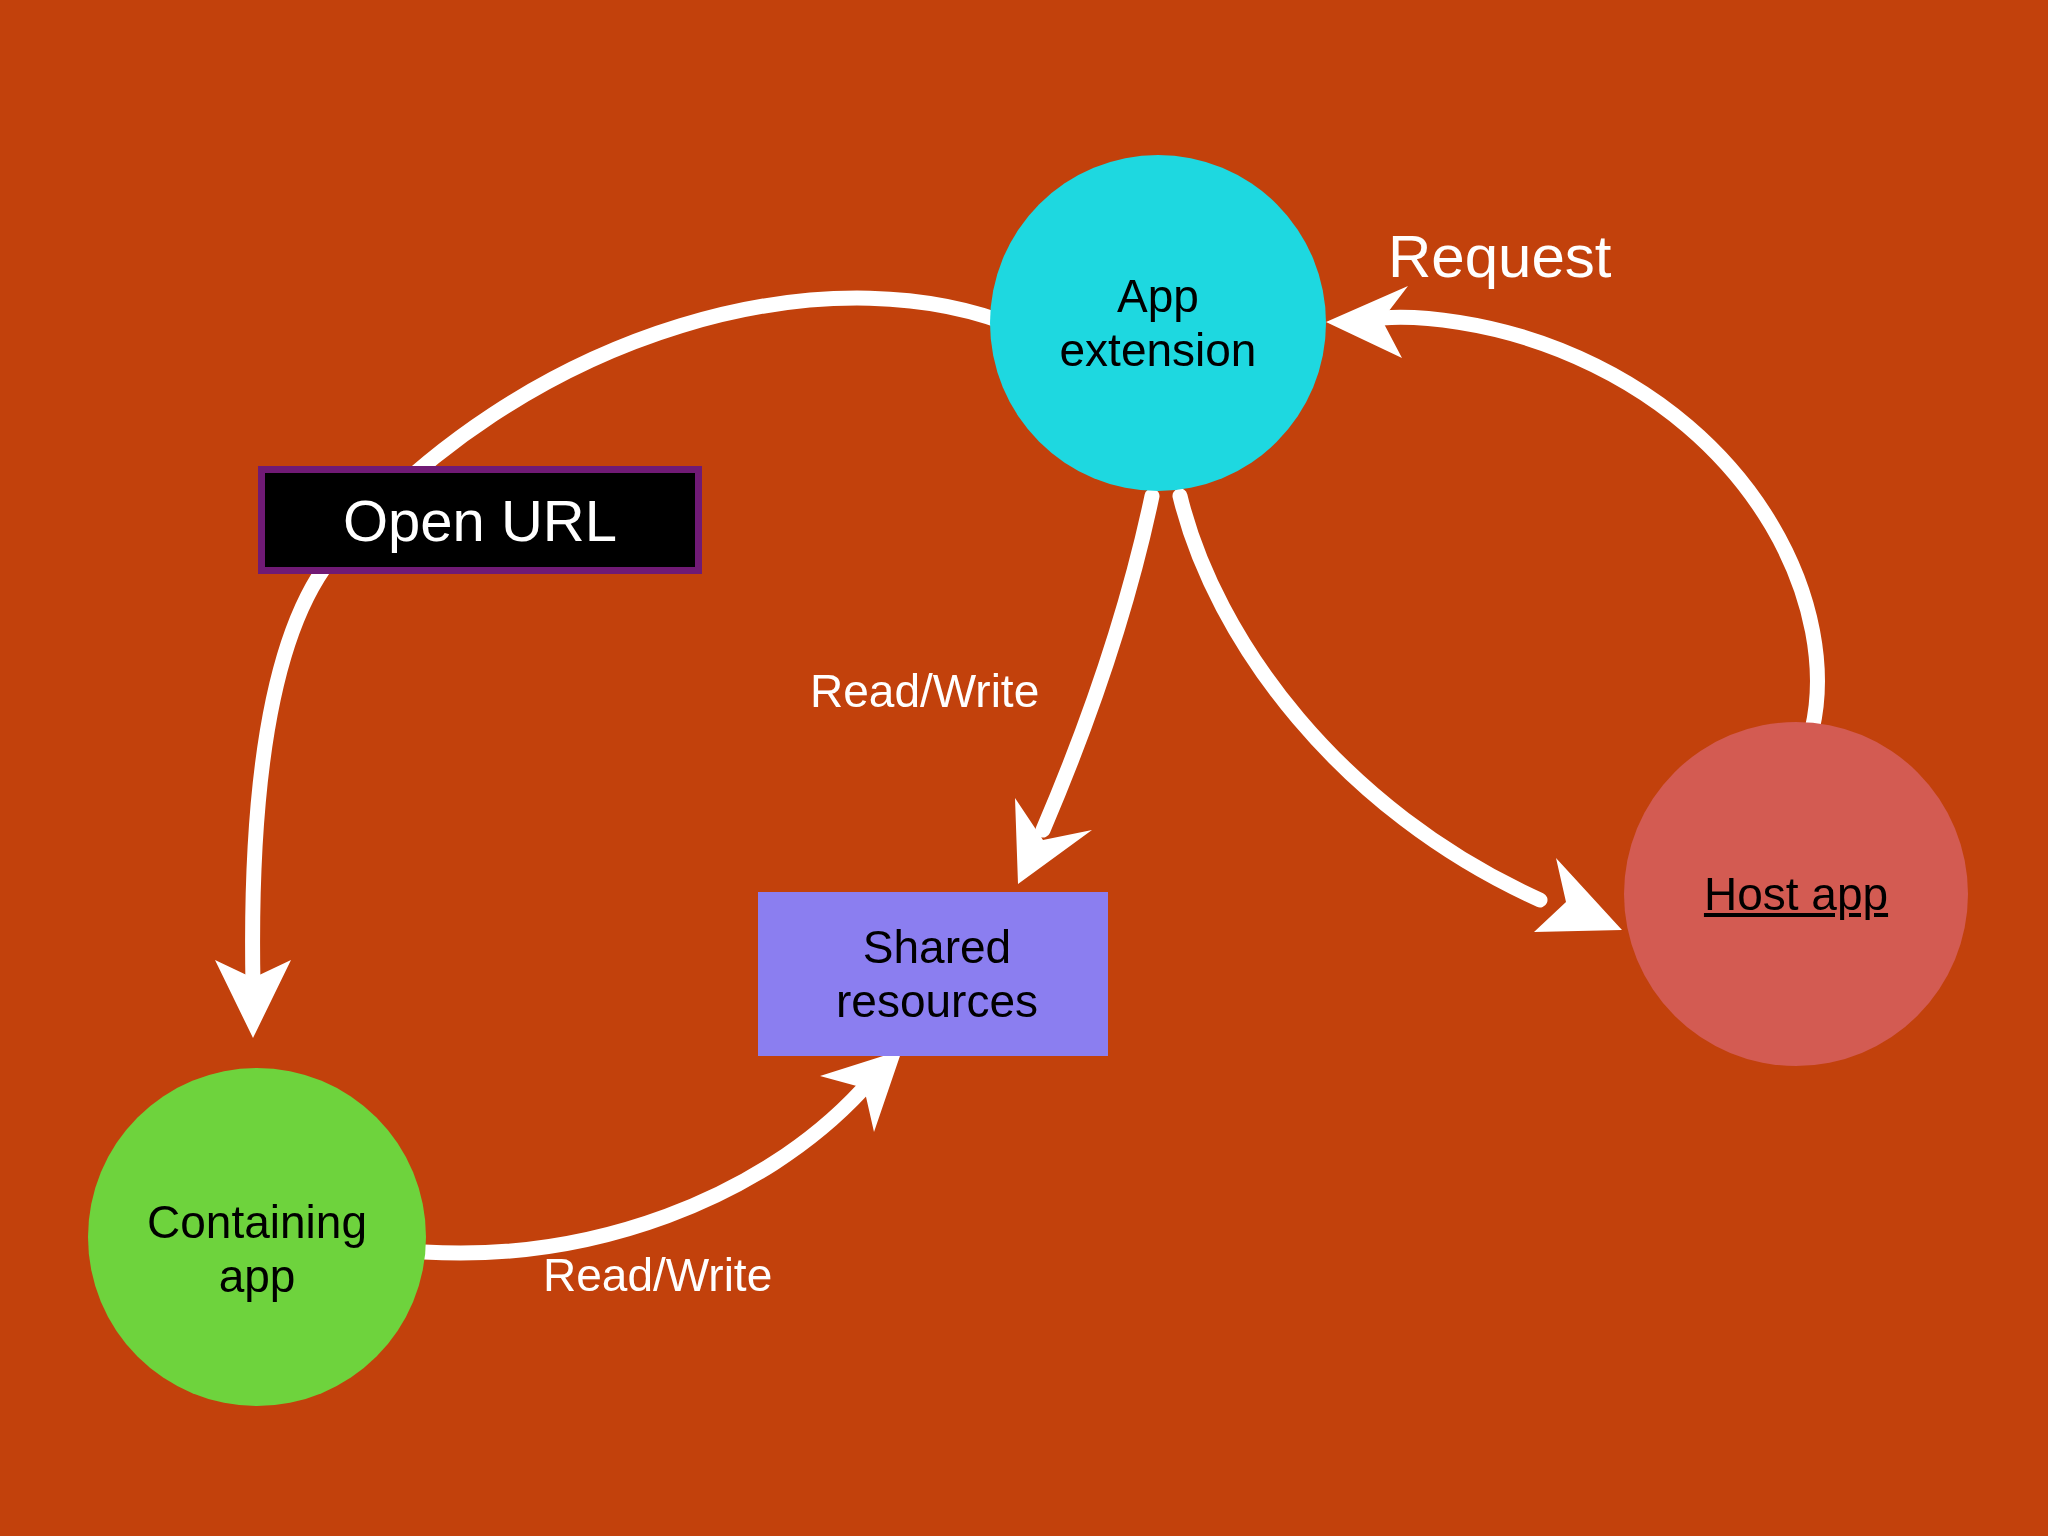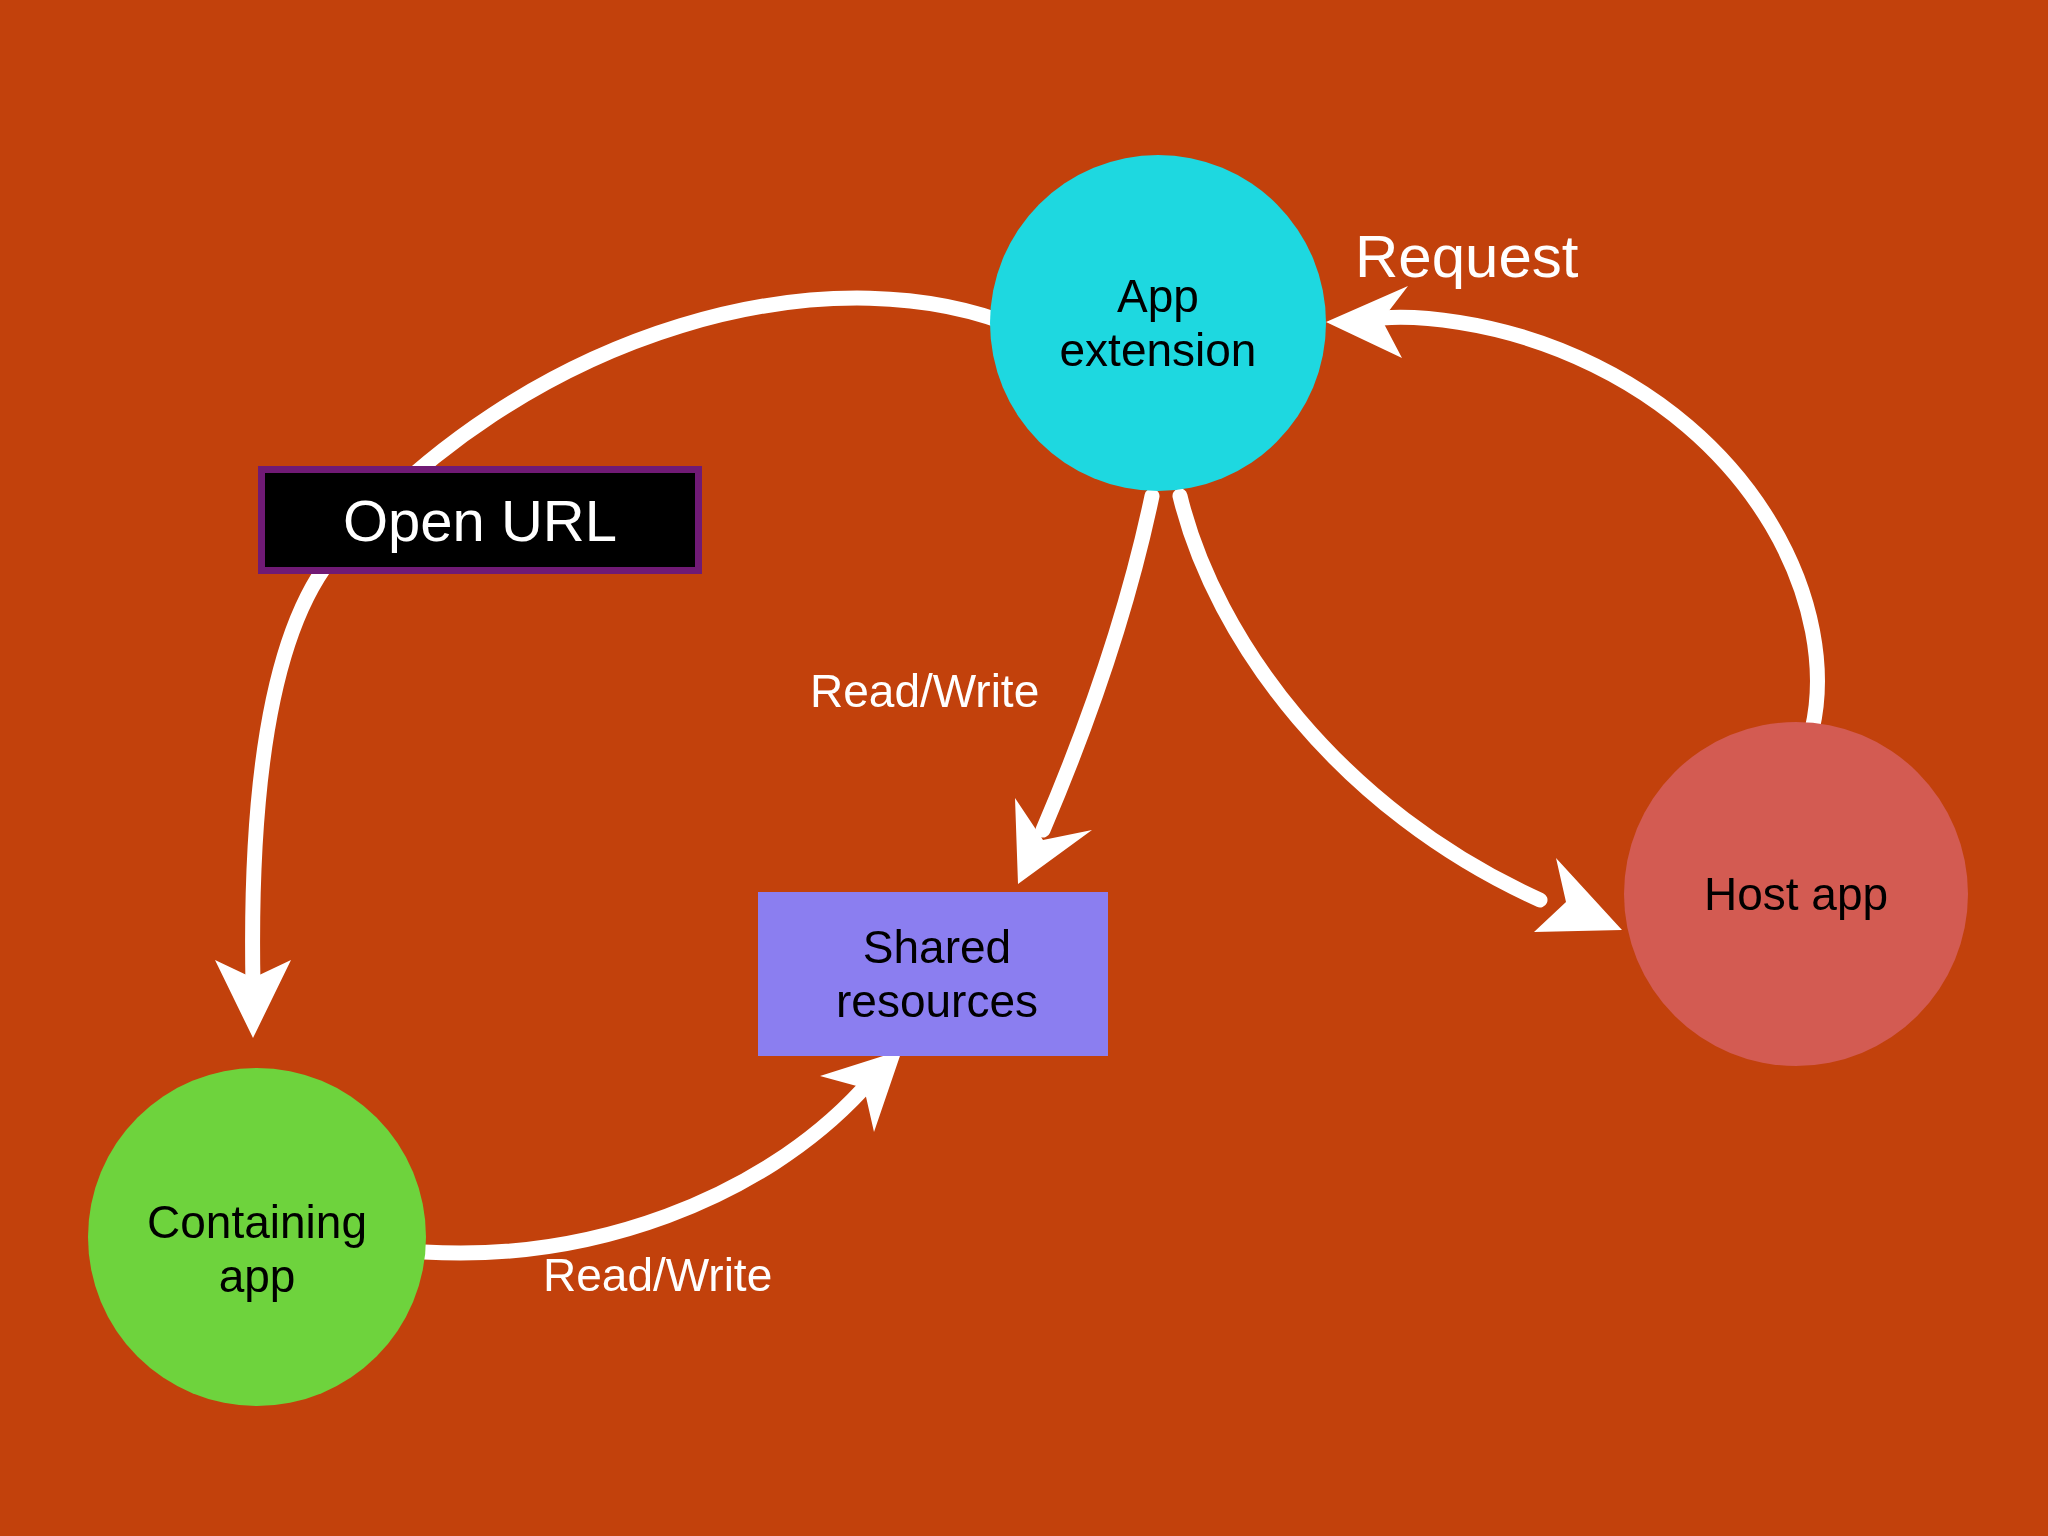--- a/index.html
+++ b/index.html
@@ -82,21 +82,21 @@
     background: #8b7ef0;
     color: #000000;
     font-size: 46px;
   }
   #open-url-label {
     left: 258px; top: 466px; width: 444px; height: 108px;
     font-size: 58px;
   }
 
   
-  #request-label   { left: 1355px; top: 222px;  font-size: 60px; text-align: center; }
+  #request-label   { left: 1388px; top: 222px;  font-size: 60px; text-align: center; }
   #response-label  { left: 1222px; top: 916px;  font-size: 60px; }
   #readwrite-top-label    { left: 810px; top: 664px;  font-size: 46px; }
   #readwrite-bottom-label { left: 543px; top: 1248px; font-size: 46px; }
 </style>
 </head>
 <body>
 
 <div id="stage">
 
   <svg class="layer" viewBox="0 0 2048 1536" xmlns="http://www.w3.org/2000/svg">
@@ -126,21 +126,21 @@
       <polygon points="902,1050 874,1132 864,1088 820,1076" fill="#ffffff"></polygon>
     </g>
   </svg>
 
   <div class="circle-node" id="app-extension-node">
     <span class="node-label-text" style="white-space:pre-line;">App
 extension</span>
   </div>
 
   <div class="circle-node" id="host-app-node">
-    <span class="node-label-text" style="white-space:pre-line;">Host app</span>
+    <span class="node-label-text" style="white-space:pre-line;text-decoration:underline;">Host app</span>
   </div>
 
   <div class="circle-node" id="containing-app-node">
     <span class="node-label-text" style="white-space:pre-line;margin-top:24px;">Containing
 app</span>
   </div>
 
   <div class="rect-node" id="shared-resources-node">
     <span class="node-label-text" style="white-space:pre-line;">Shared
 resources</span>

